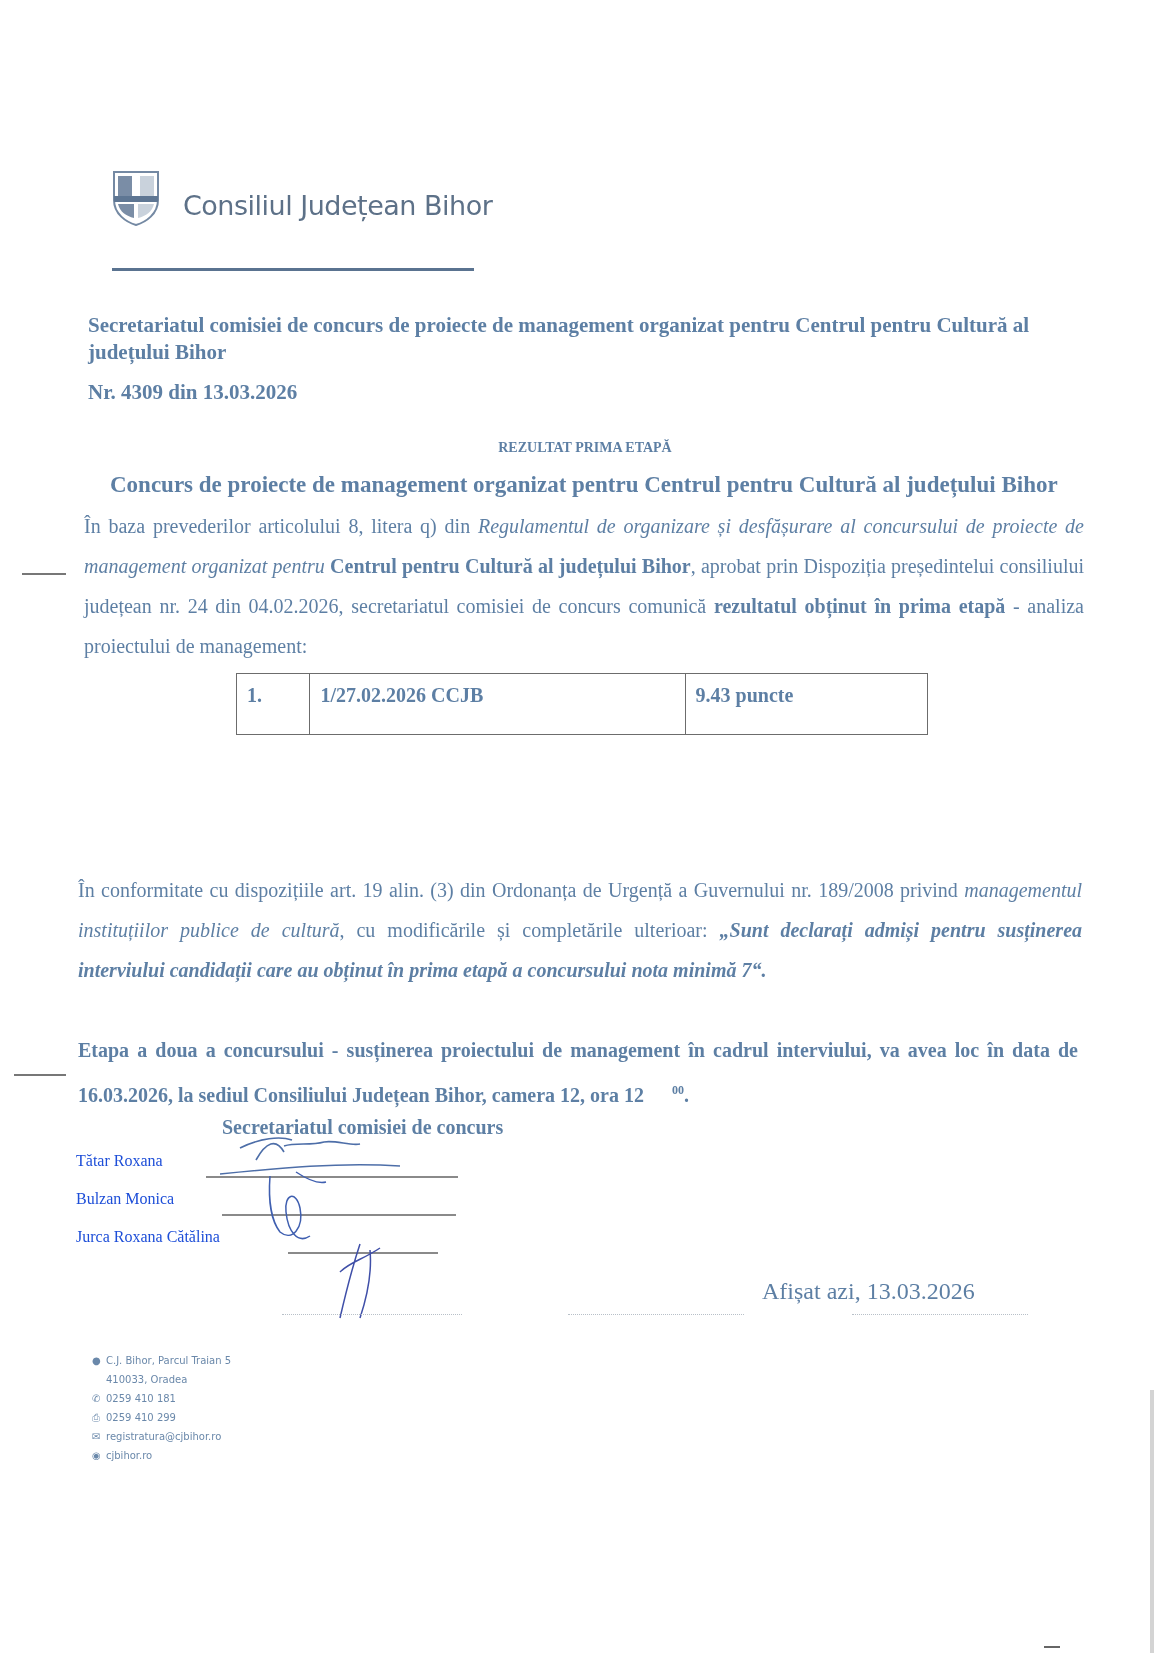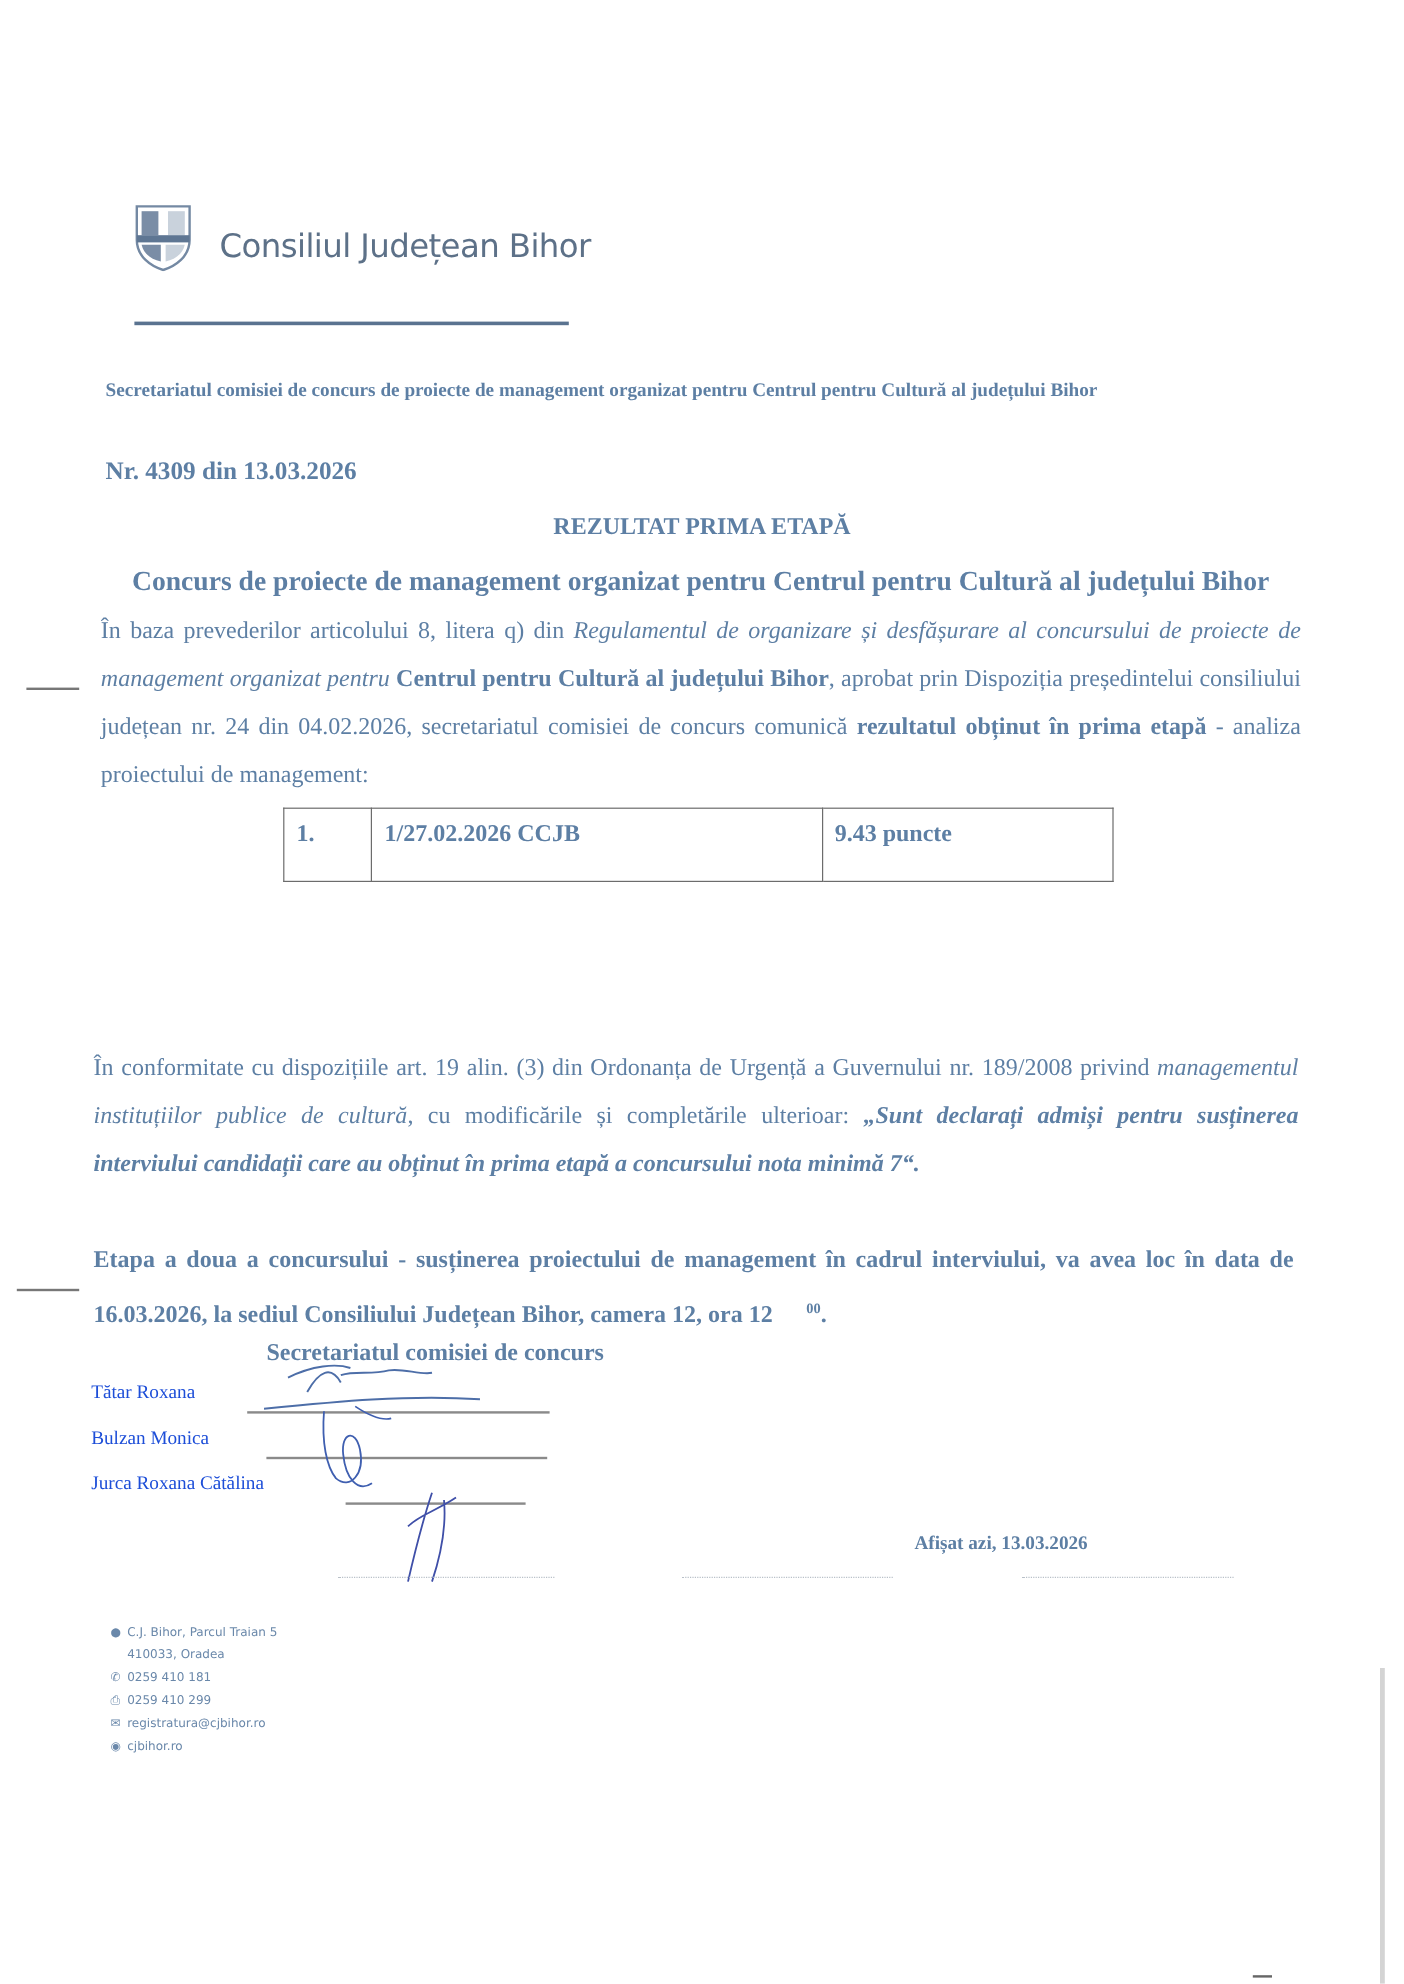--- a/index.html
+++ b/index.html
@@ -4,37 +4,37 @@
 <style>
   html, body { margin:0; padding:0; background:#fff; }
   body { width:1170px; height:1653px; position:relative; overflow:hidden;
          font-family:"Liberation Serif", serif; color:#5a7a9c; }
   .abs { position:absolute; }
   .logo-shield { left:112px; top:170px; width:48px; height:56px; }
   .logo-text { left:183px; top:190px; font-family:"DejaVu Sans", sans-serif; font-size:27px; color:#5d7188; letter-spacing:-0.5px; }
   .logo-rule { left:112px; top:268px; width:362px; height:3px; background:#5a7390; }
   .b { font-weight:bold; }
   .i { font-style:italic; }
-  .header1 { left:88px; top:312px; width:960px; font-size:16px; font-weight:bold; line-height:27px; color:#5d7fa4; }
+  .header1 { left:88px; top:312px; width:960px; font-size:21px; font-weight:bold; line-height:27px; color:#5d7fa4; }
   .nr { left:88px; top:380px; font-size:21px; font-weight:bold; color:#5d7fa4; }
-  .title { left:0; width:1170px; top:428px; text-align:center; font-size:20px; font-weight:bold; color:#5d7fa4; }
+  .title { left:0; width:1170px; top:440px; text-align:center; font-size:14px; font-weight:bold; color:#5d7fa4; }
   .subtitle { left:110px; top:472px; font-size:23px; font-weight:bold; color:#5d7fa4; }
   .para { font-size:20px; line-height:40px; color:#5d7fa4; text-align:justify; text-align-last:justify; }
   .p1 { left:84px; top:506px; width:1000px; }
   .last { text-align-last:left; }
   table.res { position:absolute; left:236px; top:673px; width:692px; border-collapse:collapse; font-size:20px; font-weight:bold; color:#5d7fa4; }
   table.res td { border:1.5px solid #6c6c6c; vertical-align:top; padding:10px 10px; }
   table.res tr.h td { height:76px; line-height:36px; }
   table.res tr.r td { height:40px; }
   .p2 { left:78px; top:870px; width:1004px; }
   .p3 { left:78px; top:1030px; width:1000px; font-weight:bold; }
   .sec-sign { left:222px; top:1116px; font-size:20px; font-weight:bold; color:#5d7fa4; }
   .sig-row { left:76px; font-size:16px; color:#1d4ed8; }
   .sig-line { height:1.5px; background:#8a8a8a; }
-  .afisat { left:762px; top:1278px; font-size:16px; font-weight:bold; color:#5d7fa4; }
+  .afisat { left:762px; top:1278px; font-size:24px; font-weight:normal; color:#5d7fa4; }
   .footer { left:92px; top:1351px; font-family:"DejaVu Sans", sans-serif; font-size:10px; line-height:19px; color:#6a88aa; }
   .footer .ic { display:inline-block; width:14px; font-size:10px; }
   .dash-line { height:1px; border-top:1px dotted #b8c0c8; }
   .margin-mark { height:1.5px; background:#777; }
   .vrule { left:1150px; top:1390px; width:4px; height:263px; background:#d4d4d4; }
 </style>
 </head>
 <body>
 
 <svg class="abs logo-shield" viewBox="0 0 48 56">

